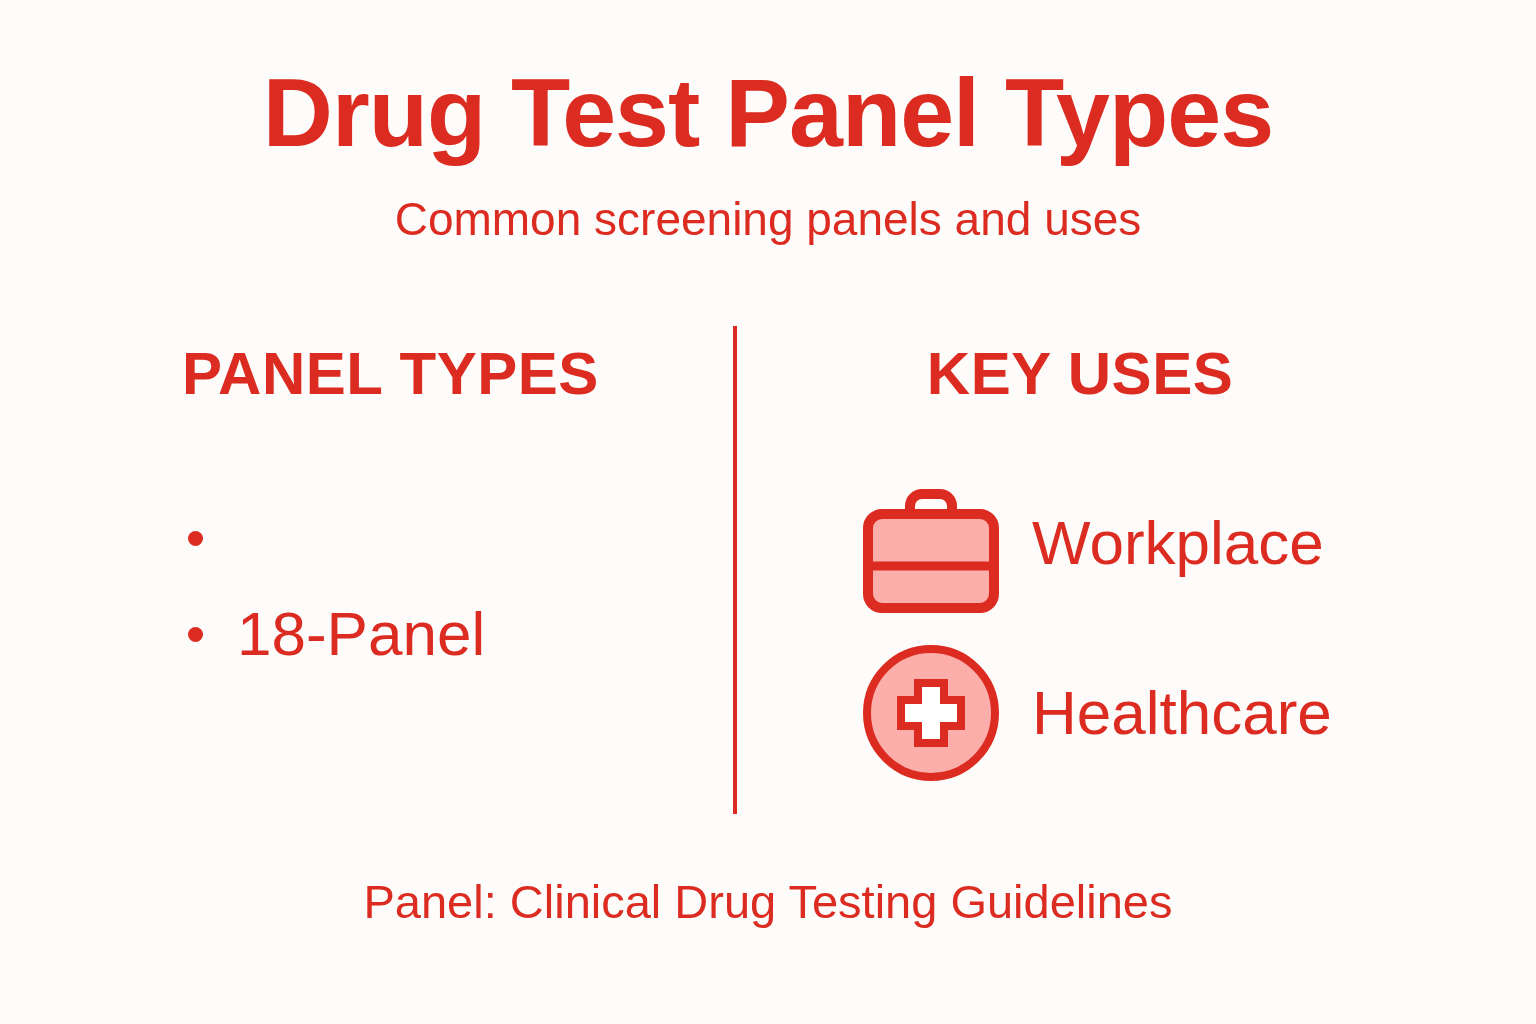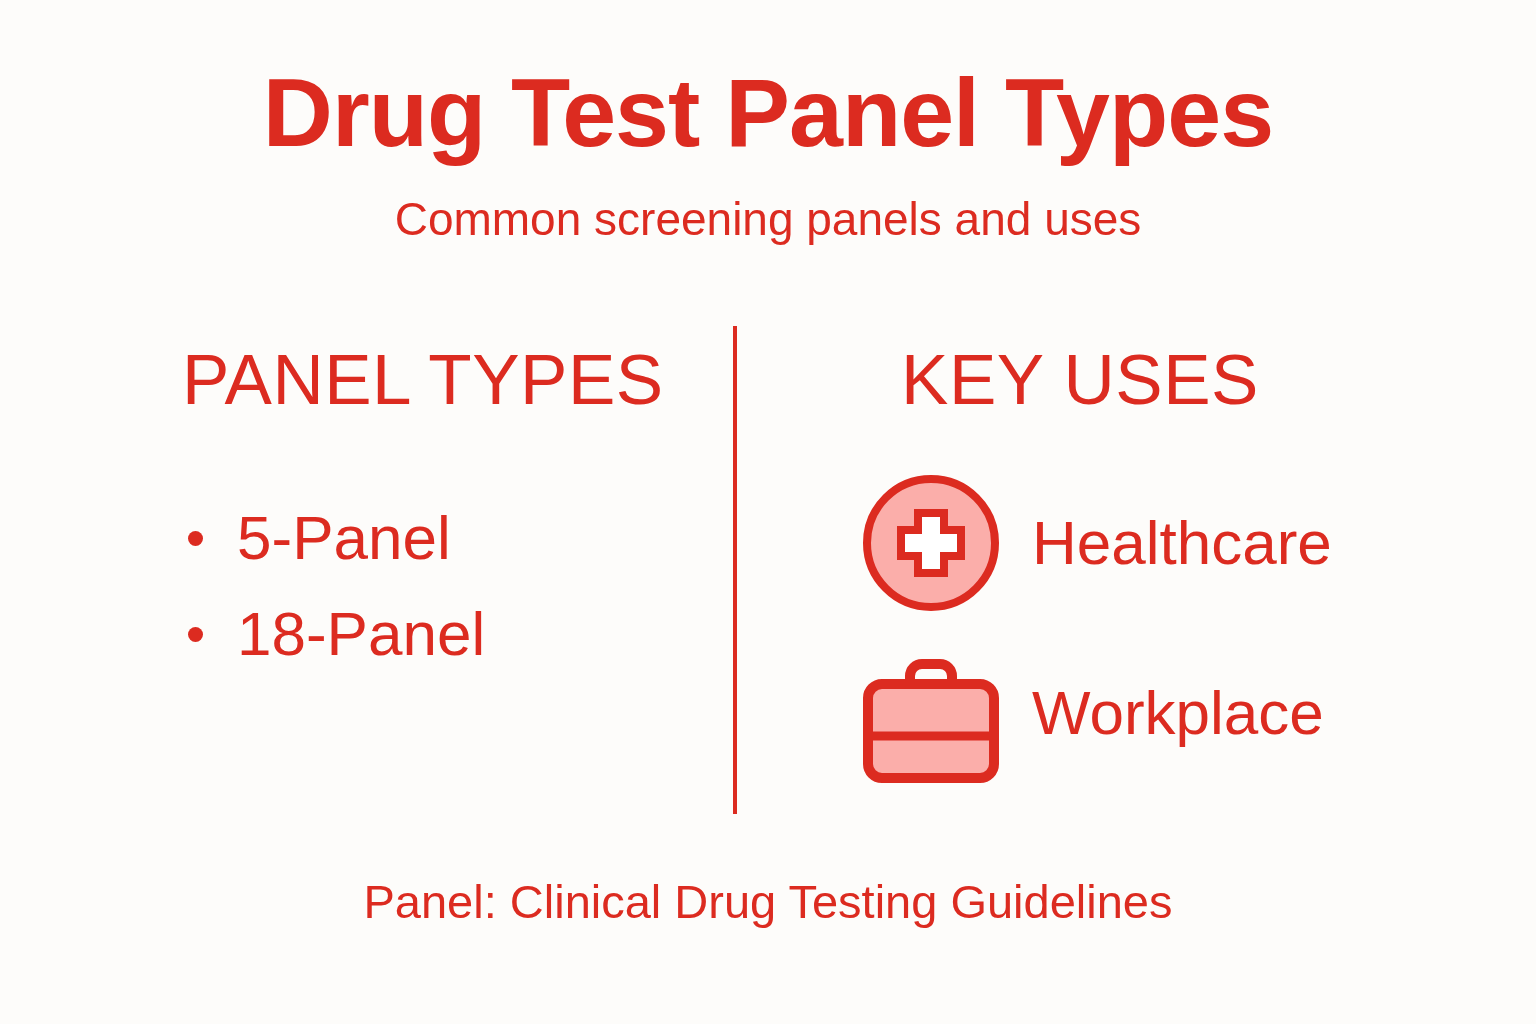--- a/index.html
+++ b/index.html
@@ -68,22 +68,22 @@
     width: 600px;
   }
   .col-right {
     position: absolute;
     left: 760px;
     top: 344px;
     width: 700px;
   }
 
   .col-head {
-    font-size: 71px;
-    font-weight: 400;
+    font-size: 60px;
+    font-weight: 700;
     color: #DC2B20;
     letter-spacing: 0.5px;
     line-height: 1.0;
     white-space: nowrap;
   }
   .col-left .col-head {
     text-align: left;
     padding-left: 72px;
   }
   .col-right .col-head {
@@ -183,55 +183,54 @@
 
   <div class="divider"></div>
 
   <div class="col-left">
     <div class="col-head">PANEL TYPES</div>
   </div>
 
   <ul class="bullet-list">
     <li class="bullet-item">
       <span class="bullet-dot"></span>
-      <span class="bullet-label">5-Panel</span>
     </li>
     <li class="bullet-item">
       <span class="bullet-dot"></span>
       <span class="bullet-label">18-Panel</span>
     </li>
   </ul>
 
   <div class="col-right">
     <div class="col-head">KEY USES</div>
   </div>
 
   <ul class="use-list">
+
+    <li class="use-item">
+      <span class="use-icon">
+        <svg width="146" height="146" viewBox="0 0 146 146" aria-hidden="true">
+
+          <path d="M52 46 V36 a12 12 0 0 1 12 -12 h18 a12 12 0 0 1 12 12 V46" fill="none" stroke="#DC2B20" stroke-width="10" stroke-linecap="round" stroke-linejoin="round"></path>
+
+          <rect x="10" y="44" width="126" height="94" rx="14" ry="14" fill="#FBAEAA" stroke="#DC2B20" stroke-width="10"></rect>
+
+          <line x1="15" y1="96" x2="131" y2="96" stroke="#DC2B20" stroke-width="9"></line>
+        </svg>
+      </span>
+      <span class="use-label">Workplace</span>
+    </li>
 
     <li class="use-item">
       <span class="use-icon">
         <svg width="146" height="146" viewBox="0 0 146 146" aria-hidden="true">
           <circle cx="73" cy="73" r="64" fill="#FBAEAA" stroke="#DC2B20" stroke-width="8"></circle>
           <path d="M60 30 h26 v17 h17 v26 h-17 v17 h-26 v-17 h-17 v-26 h17 Z" transform="translate(0,13)" fill="#FFFFFF" stroke="#DC2B20" stroke-width="8" stroke-linejoin="miter"></path>
         </svg>
       </span>
       <span class="use-label">Healthcare</span>
     </li>
 
-    <li class="use-item">
-      <span class="use-icon">
-        <svg width="146" height="146" viewBox="0 0 146 146" aria-hidden="true">
-
-          <path d="M52 46 V36 a12 12 0 0 1 12 -12 h18 a12 12 0 0 1 12 12 V46" fill="none" stroke="#DC2B20" stroke-width="10" stroke-linecap="round" stroke-linejoin="round"></path>
-
-          <rect x="10" y="44" width="126" height="94" rx="14" ry="14" fill="#FBAEAA" stroke="#DC2B20" stroke-width="10"></rect>
-
-          <line x1="15" y1="96" x2="131" y2="96" stroke="#DC2B20" stroke-width="9"></line>
-        </svg>
-      </span>
-      <span class="use-label">Workplace</span>
-    </li>
-
   </ul>
 
   <div class="source">Panel: Clinical Drug Testing Guidelines</div>
 
 </div>
 
 </body></html>

